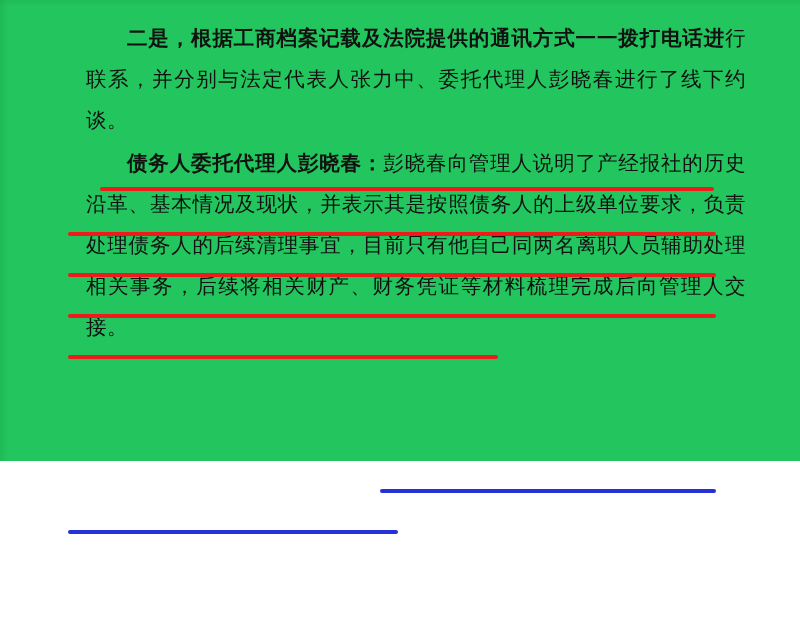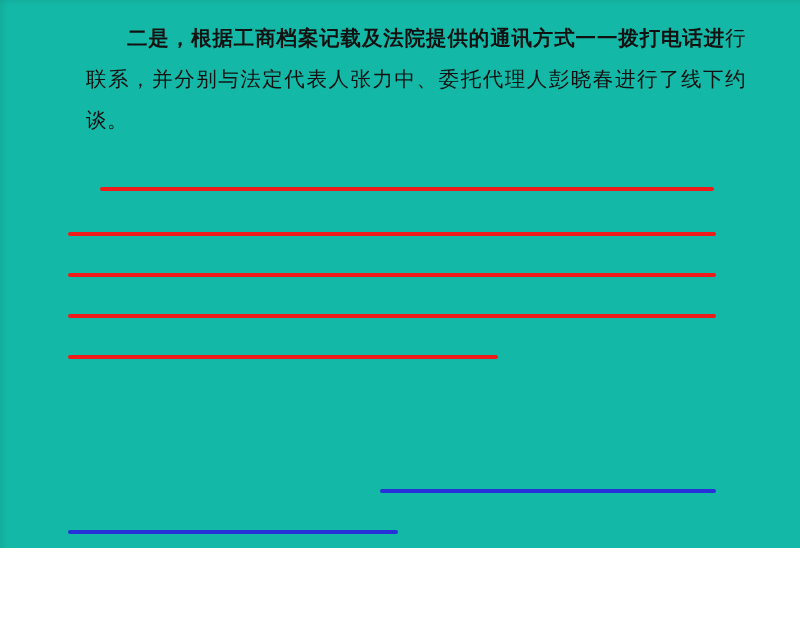--- a/index.html
+++ b/index.html
@@ -10,22 +10,22 @@
   body {
     width: 800px;
     height: 628px;
     overflow: hidden;
     font-family: "DejaVu Sans", "Liberation Sans", sans-serif;
     color: #1a1a1a;
   }
   .page {
     position: relative;
     width: 800px;
-    height: 548px;
-    background: #14b8a6;
+    height: 461px;
+    background: #22c55e;
     box-sizing: border-box;
     padding: 18px 54px 0 86px;
   }
   .para {
     position: relative;
     font-size: 20.5px;
     line-height: 41px;
     letter-spacing: 0.4px;
     text-align: justify;
     text-justify: inter-ideograph;
@@ -66,20 +66,23 @@
 
 <div class="page">
   <div class="shadow-edge-left"></div>
   <div class="shadow-edge-top"></div>
 
   <p class="para indent">
     <span class="b">二是，根据工商档案记载及法院提供的通讯方式一一拨打电话进</span><span>行联系，并分别与法定代表人张力中、委托代理人彭晓春进行了线下约谈。</span>
   </p>
 
 
+  <p class="para indent">
+    <span class="b">债务人委托代理人彭晓春：</span><span>彭晓春向管理人说明了产经报社的历史沿革、基本情况及现状，并表示其是按照债务人的上级单位要求，负责处理债务人的后续清理事宜，目前只有他自己同两名离职人员辅助处理相关事务，后续将相关财产、财务凭证等材料梳理完成后向管理人交接。</span>
+  </p>
 
   <div id="annotation-layer" style="position: absolute; inset: 0px; pointer-events: none;">
       <div class="u-red" style="left: 100px; top: 187px; width: 614px;"></div>
       <div class="u-red" style="left: 68px; top: 232px; width: 648px;"></div>
       <div class="u-red" style="left: 68px; top: 273px; width: 648px;"></div>
       <div class="u-red" style="left: 68px; top: 314px; width: 648px;"></div>
       <div class="u-red" style="left: 68px; top: 355px; width: 430px;"></div>
       <div class="u-blue" style="left: 380px; top: 489px; width: 336px;"></div>
       <div class="u-blue" style="left: 68px; top: 530px; width: 330px;"></div>
     </div>

